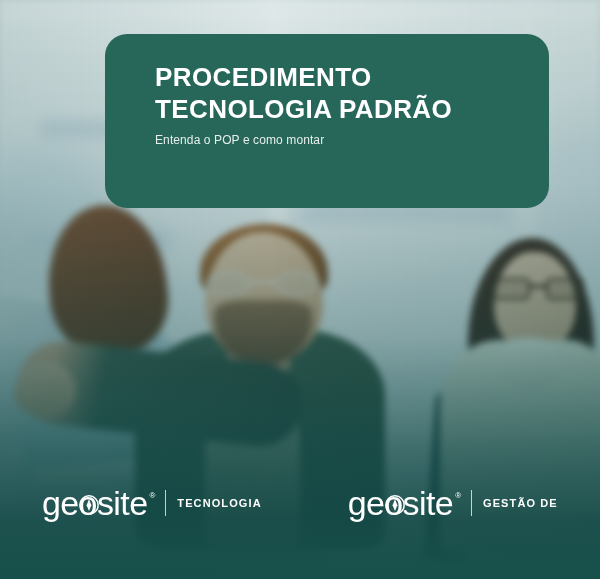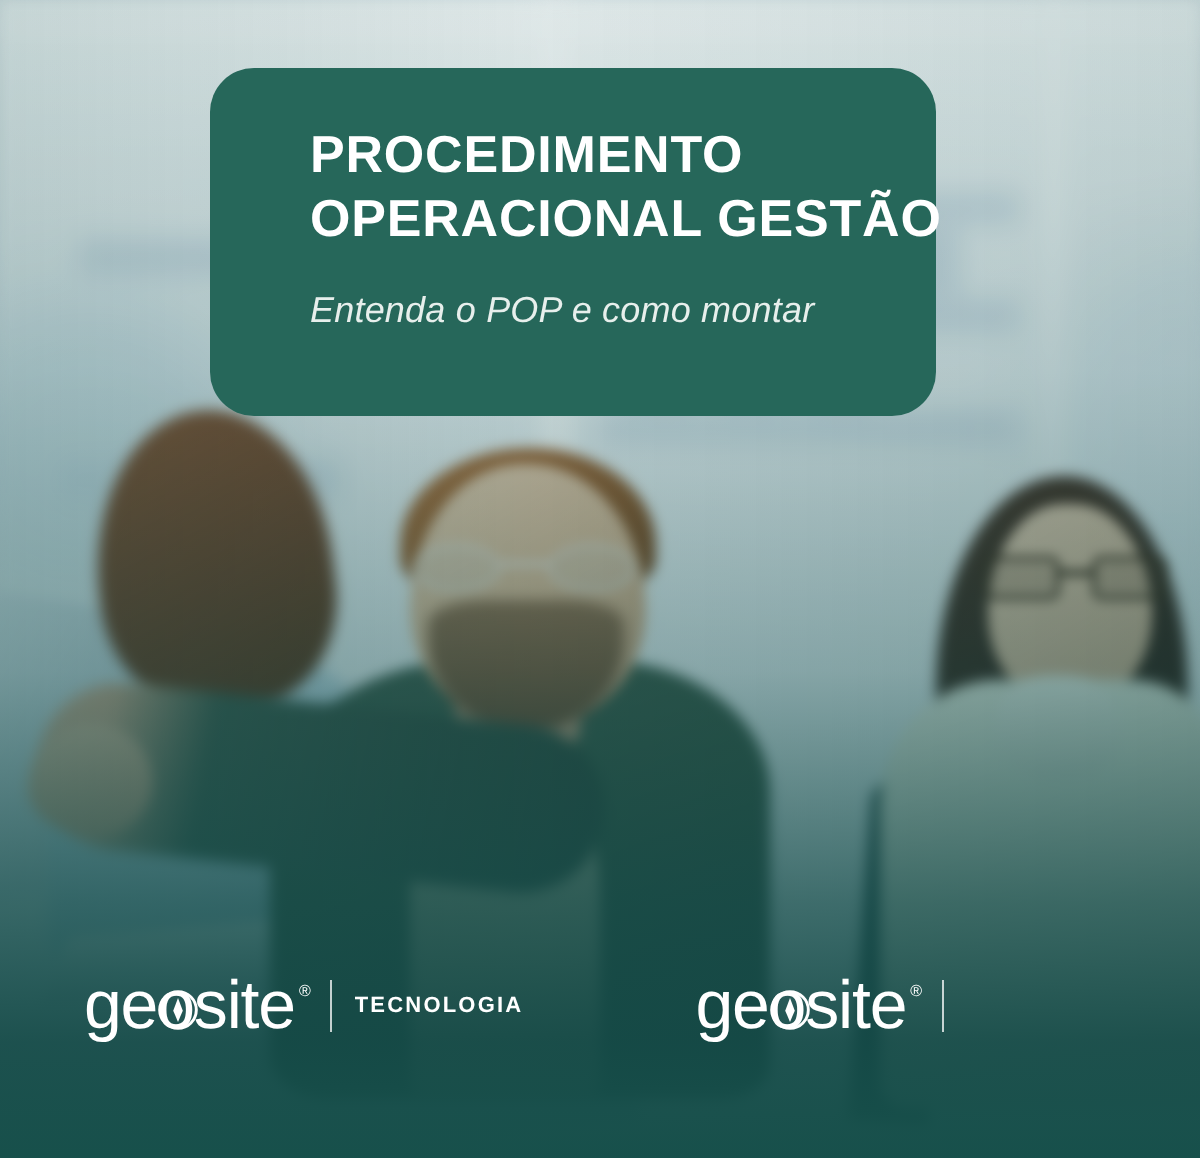--- a/index.html
+++ b/index.html
@@ -182,32 +182,32 @@
       #17504b 100%);
   }
   .teal-flat{
     position:absolute;inset:0;
     background:linear-gradient(90deg,rgba(25,86,84,.16),rgba(25,86,84,.04) 45%,rgba(25,86,84,.14));
     mix-blend-mode:multiply;
   }
 
   
   .title-card{
-    position:absolute;left:105px;top:34px;width:363px;height:174px;
+    position:absolute;left:105px;top:34px;width:444px;height:174px;
     background:#26675a;border-radius:22px;
     padding:28px 30px 0 50px;
   }
   .title-line{
     color:#ffffff;font-weight:bold;font-size:26px;line-height:30px;
     letter-spacing:.4px;white-space:nowrap;
   }
   .title-line.l2{margin-top:2px;}
   .subtitle{
-    margin-top:23px;color:#e7efec;font-size:18px;line-height:17px;
-    font-weight:400;letter-spacing:.1px;font-style:italic;
+    margin-top:8px;color:#e7efec;font-size:12px;line-height:17px;
+    font-weight:400;letter-spacing:.1px;
   }
 
   
   .logo-row{
     position:absolute;left:0;right:0;top:477px;height:52px;
     display:flex;align-items:center;
   }
   .logo{display:flex;align-items:center;color:#fff;}
   .logo.left{margin-left:42px;}
   .logo.right{margin-left:86px;}
@@ -296,21 +296,21 @@
       <div class="m-arm"></div>
       <div class="m-hand"></div>
     </div>
 
     <div class="teal-flat"></div>
     <div class="teal-grade"></div>
   </div>
 
   <div class="title-card">
     <div class="title-line l1">PROCEDIMENTO</div>
-    <div class="title-line l2">OPERACIONAL GESTÃO</div>
+    <div class="title-line l2">TECNOLOGIA PADRÃO</div>
     <div class="subtitle">
       <div>Entenda o POP e como montar</div>
     </div>
   </div>
 
   <div class="logo-row">
 
     <div class="logo left">
       <div class="wordmark">
         <span class="wm-text">geosite</span>
@@ -330,17 +330,18 @@
       <div class="wordmark">
         <span class="wm-text">geosite</span>
         <span class="reg">®</span>
         <svg class="compass" viewBox="0 0 24 24">
           <circle cx="12" cy="12" r="10" fill="none" stroke="#ffffff" stroke-width="1.6"></circle>
           <path d="M12 5.5 L14.6 12.4 L12 18.5 L9.4 12.4 Z" fill="#ffffff"></path>
         </svg>
       </div>
       <div class="divider"></div>
       <div>
+        <div class="tag">GESTÃO DE</div>
       </div>
     </div>
 
   </div>
 </div>
 
 </body></html>

